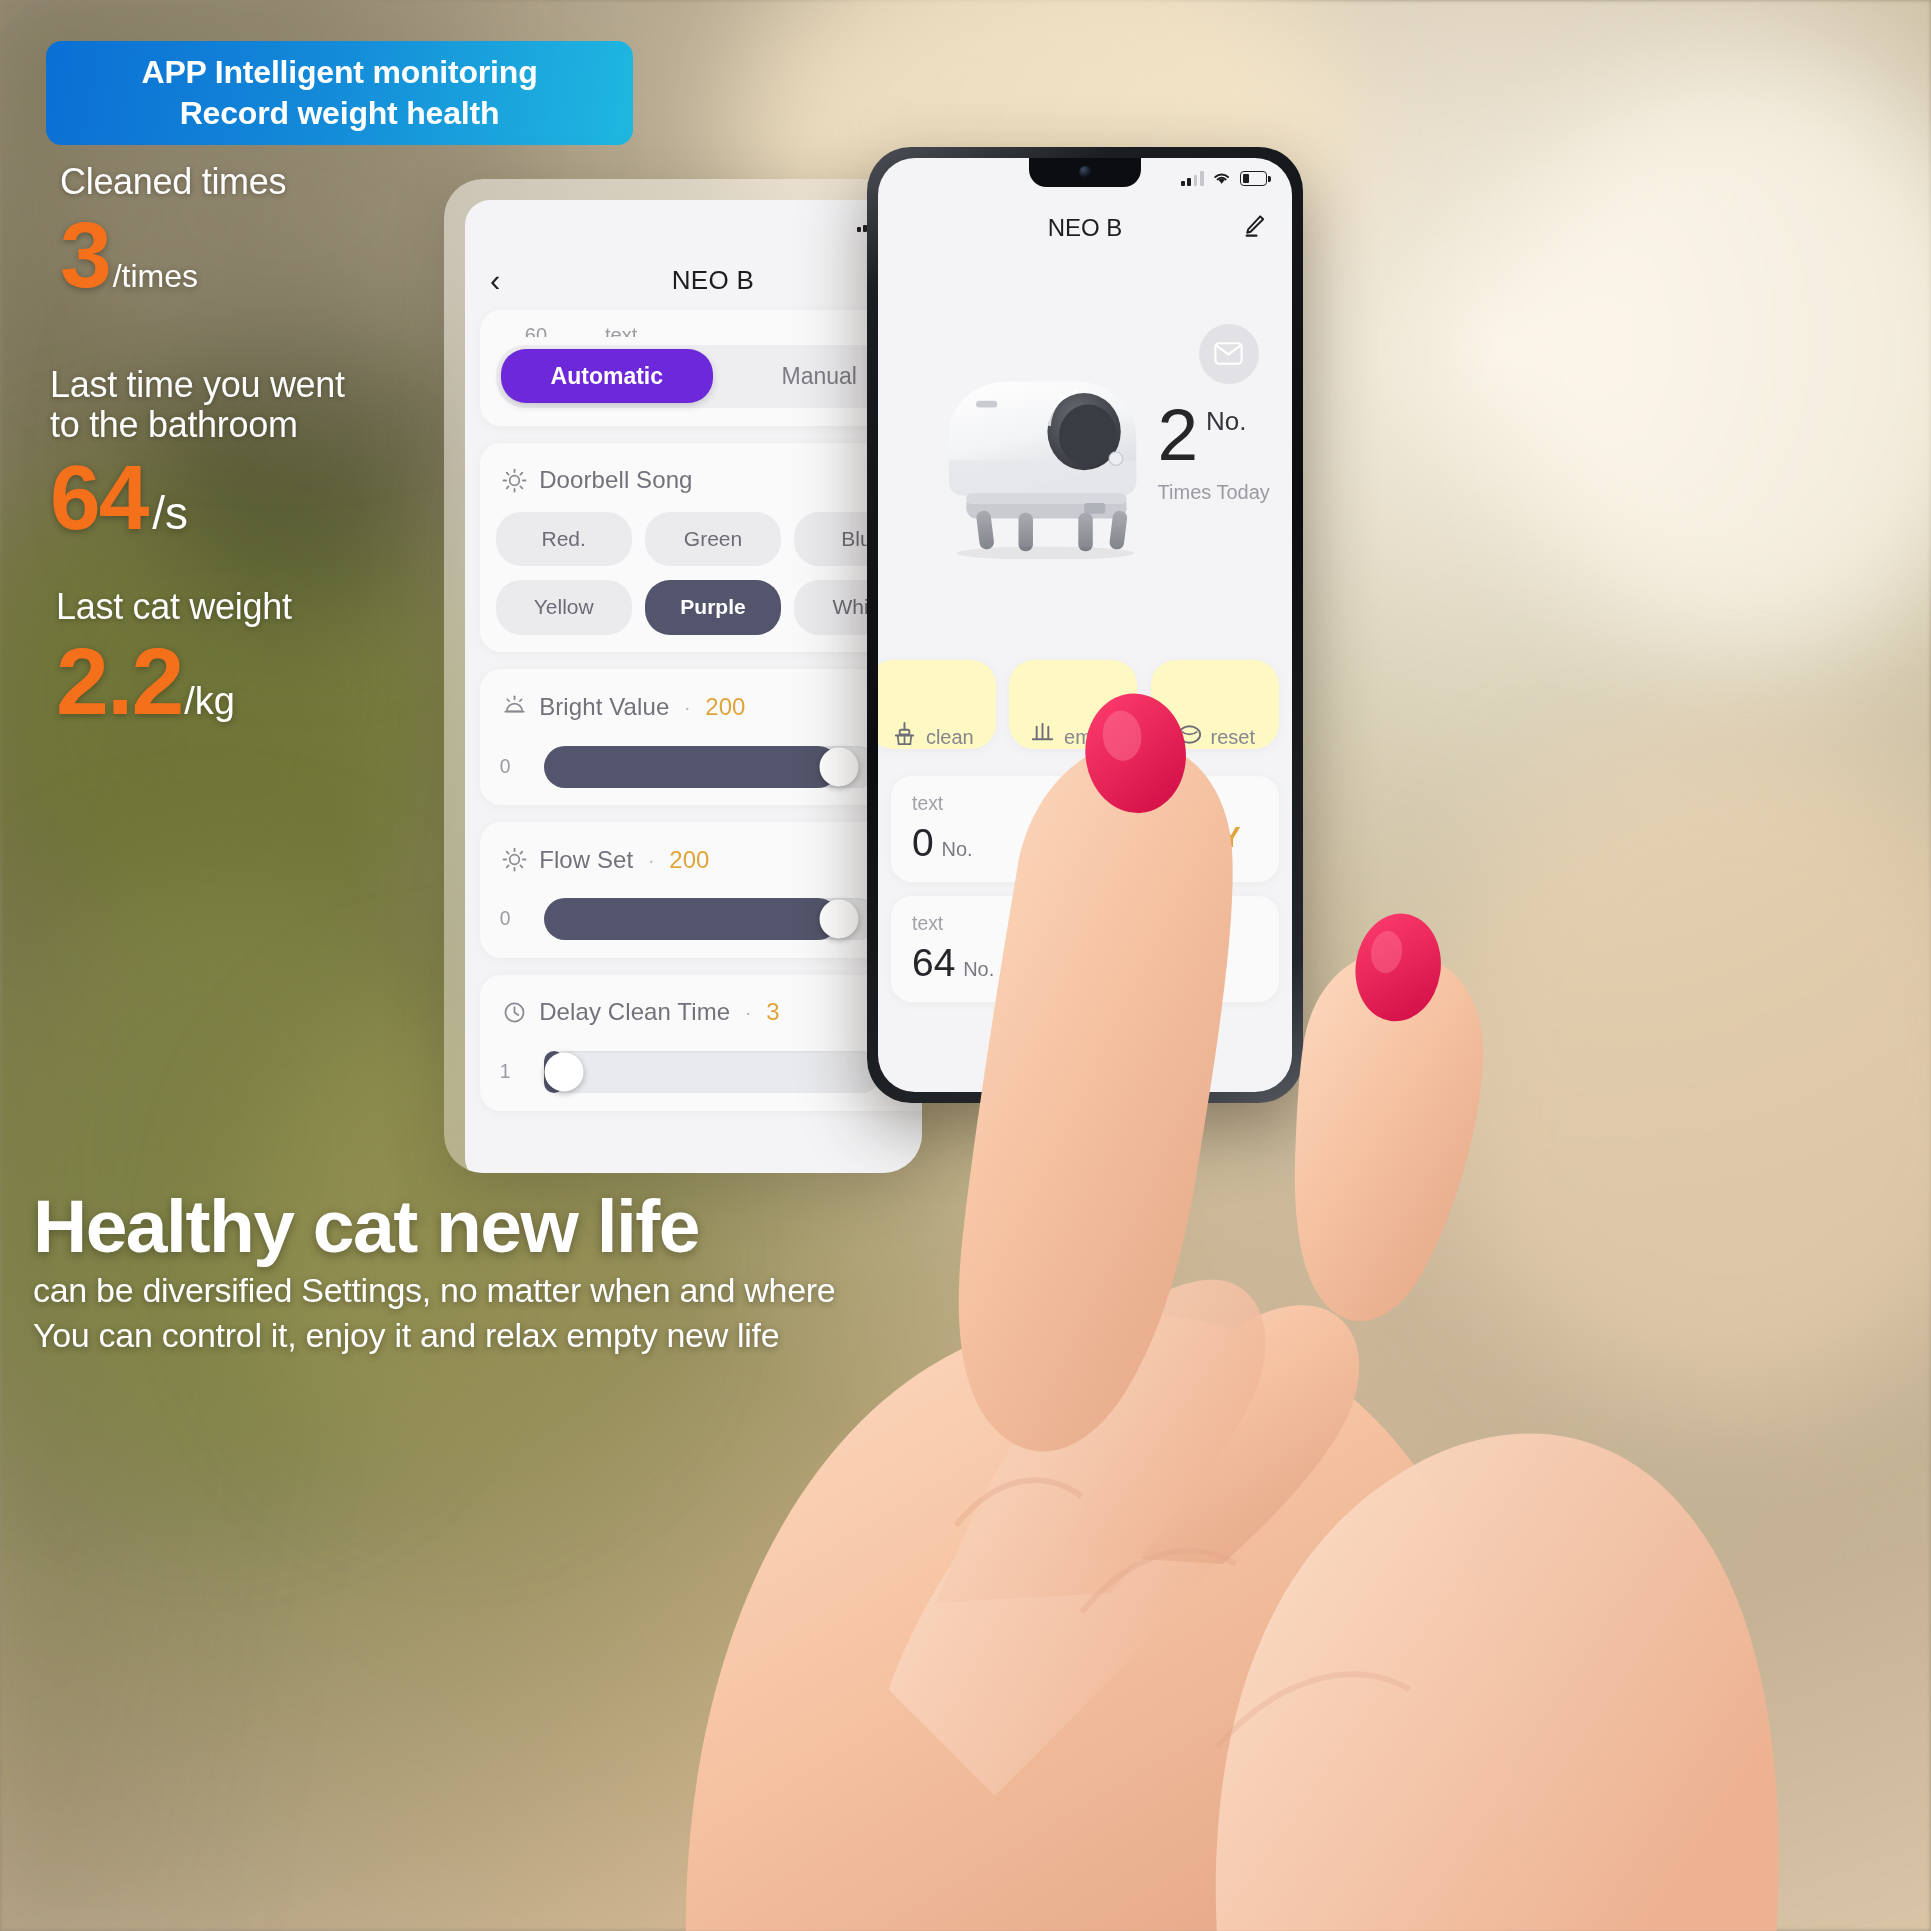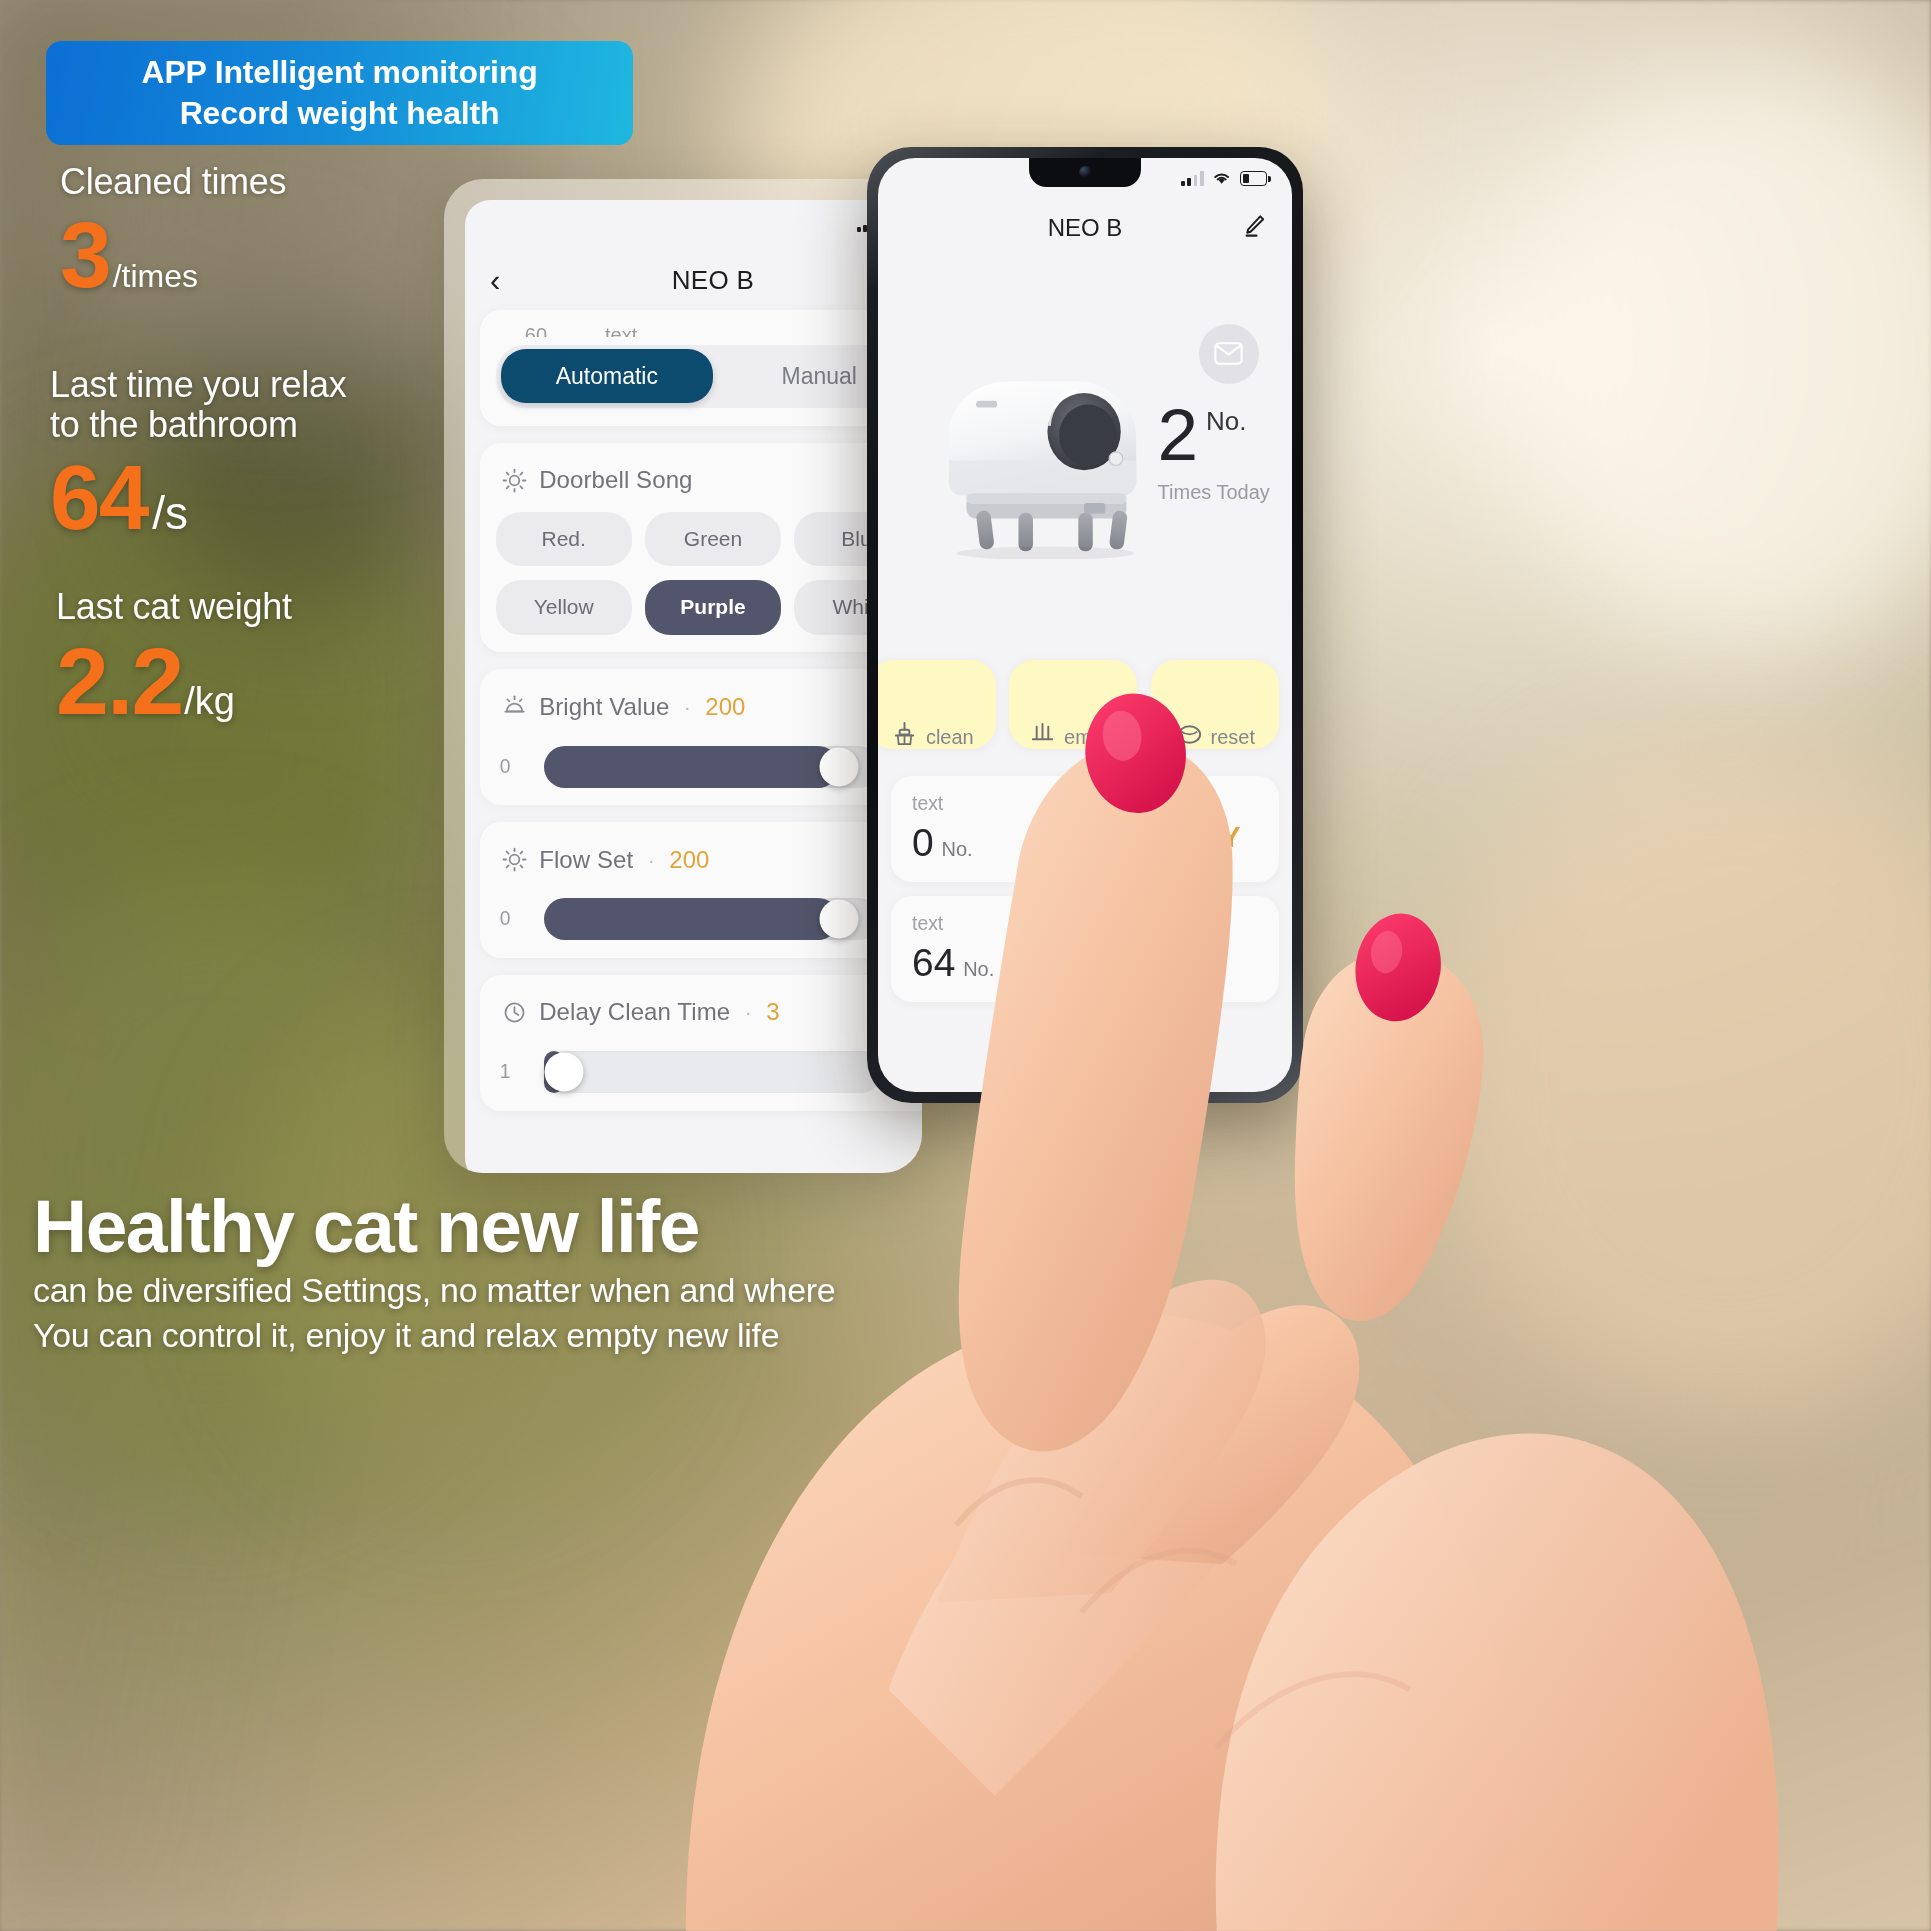--- a/index.html
+++ b/index.html
@@ -126,21 +126,21 @@
     font-size:20px; color:#9a9a9f; height:13.5px; overflow:hidden;
     margin-bottom:1.9px;
   }
   .segwrap {
     display:flex; background:#eeeef1; border-radius:29px; padding:4.8px; margin-top:7.7px;
   }
   .seg {
     flex:1; text-align:center; padding:13.5px 0; border-radius:25px;
     font-size:23px; color:#7c7c85;
   }
-  .seg.active { background:#0c4a6e; color:#fff; font-weight:normal;
+  .seg.active { background:#6d28d9; color:#fff; font-weight:bold;
     box-shadow:0 2.9px 7.7px rgba(60,60,80,0.22); }
 
   .rowlabel { display:flex; align-items:center; gap:12.6px; padding:9.7px 5.8px 3.9px 5.8px; }
   .rowlabel .lbl { font-size:24px; color:#72727a; letter-spacing:0.1px; }
   .rowlabel .dot { font-size:21px; color:#b8b8be; margin:0 1.9px; }
   .rowlabel .val { font-size:24px; color:#e0a53a; font-weight:500; }
   .rowlabel .trail { margin-left:auto; font-size:22px; color:#9a9aa2; }
 
   .chips { display:grid; grid-template-columns:repeat(3,1fr); gap:13.5px; margin-top:13.5px; }
   .chip {
@@ -279,21 +279,21 @@
 
 <div class="stat" id="stat1">
   <div class="cap">Cleaned times</div>
   <div class="valrow">
     <span class="num">3</span>
     <span class="unit">/times</span>
   </div>
 </div>
 
 <div class="stat" id="stat2">
-  <div class="cap">Last time you relax</div>
+  <div class="cap">Last time you went</div>
   <div class="cap">to the bathroom</div>
   <div class="valrow">
     <span class="num">64</span>
     <span class="unit">/s</span>
   </div>
 </div>
 
 <div class="stat" id="stat3">
   <div class="cap">Last cat weight</div>
   <div class="valrow">

